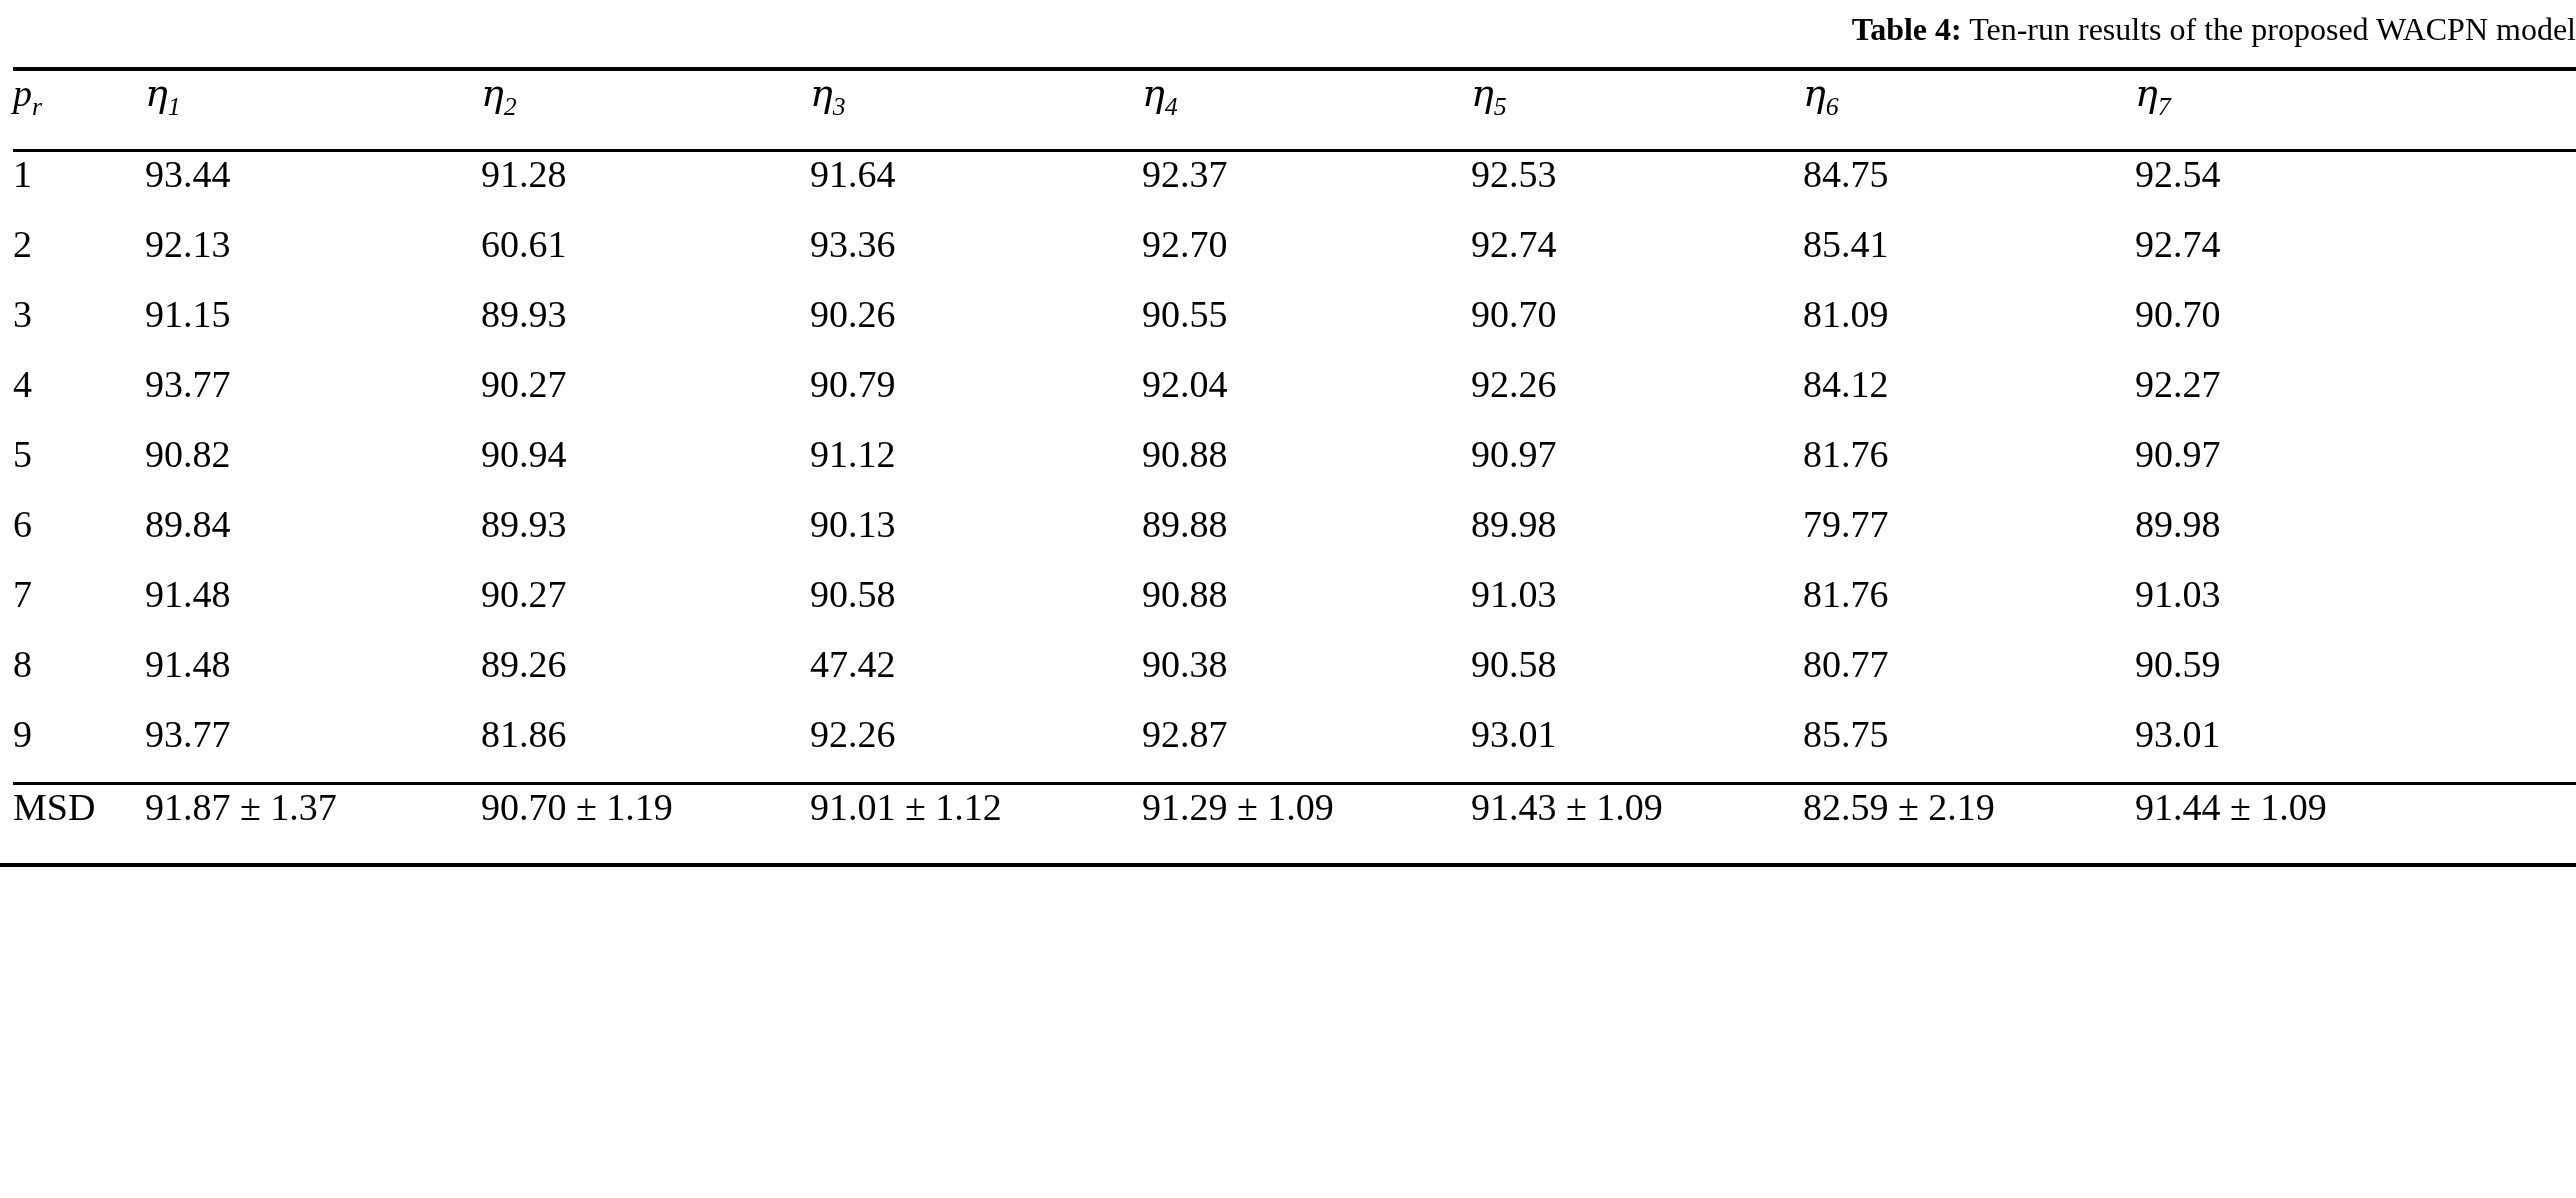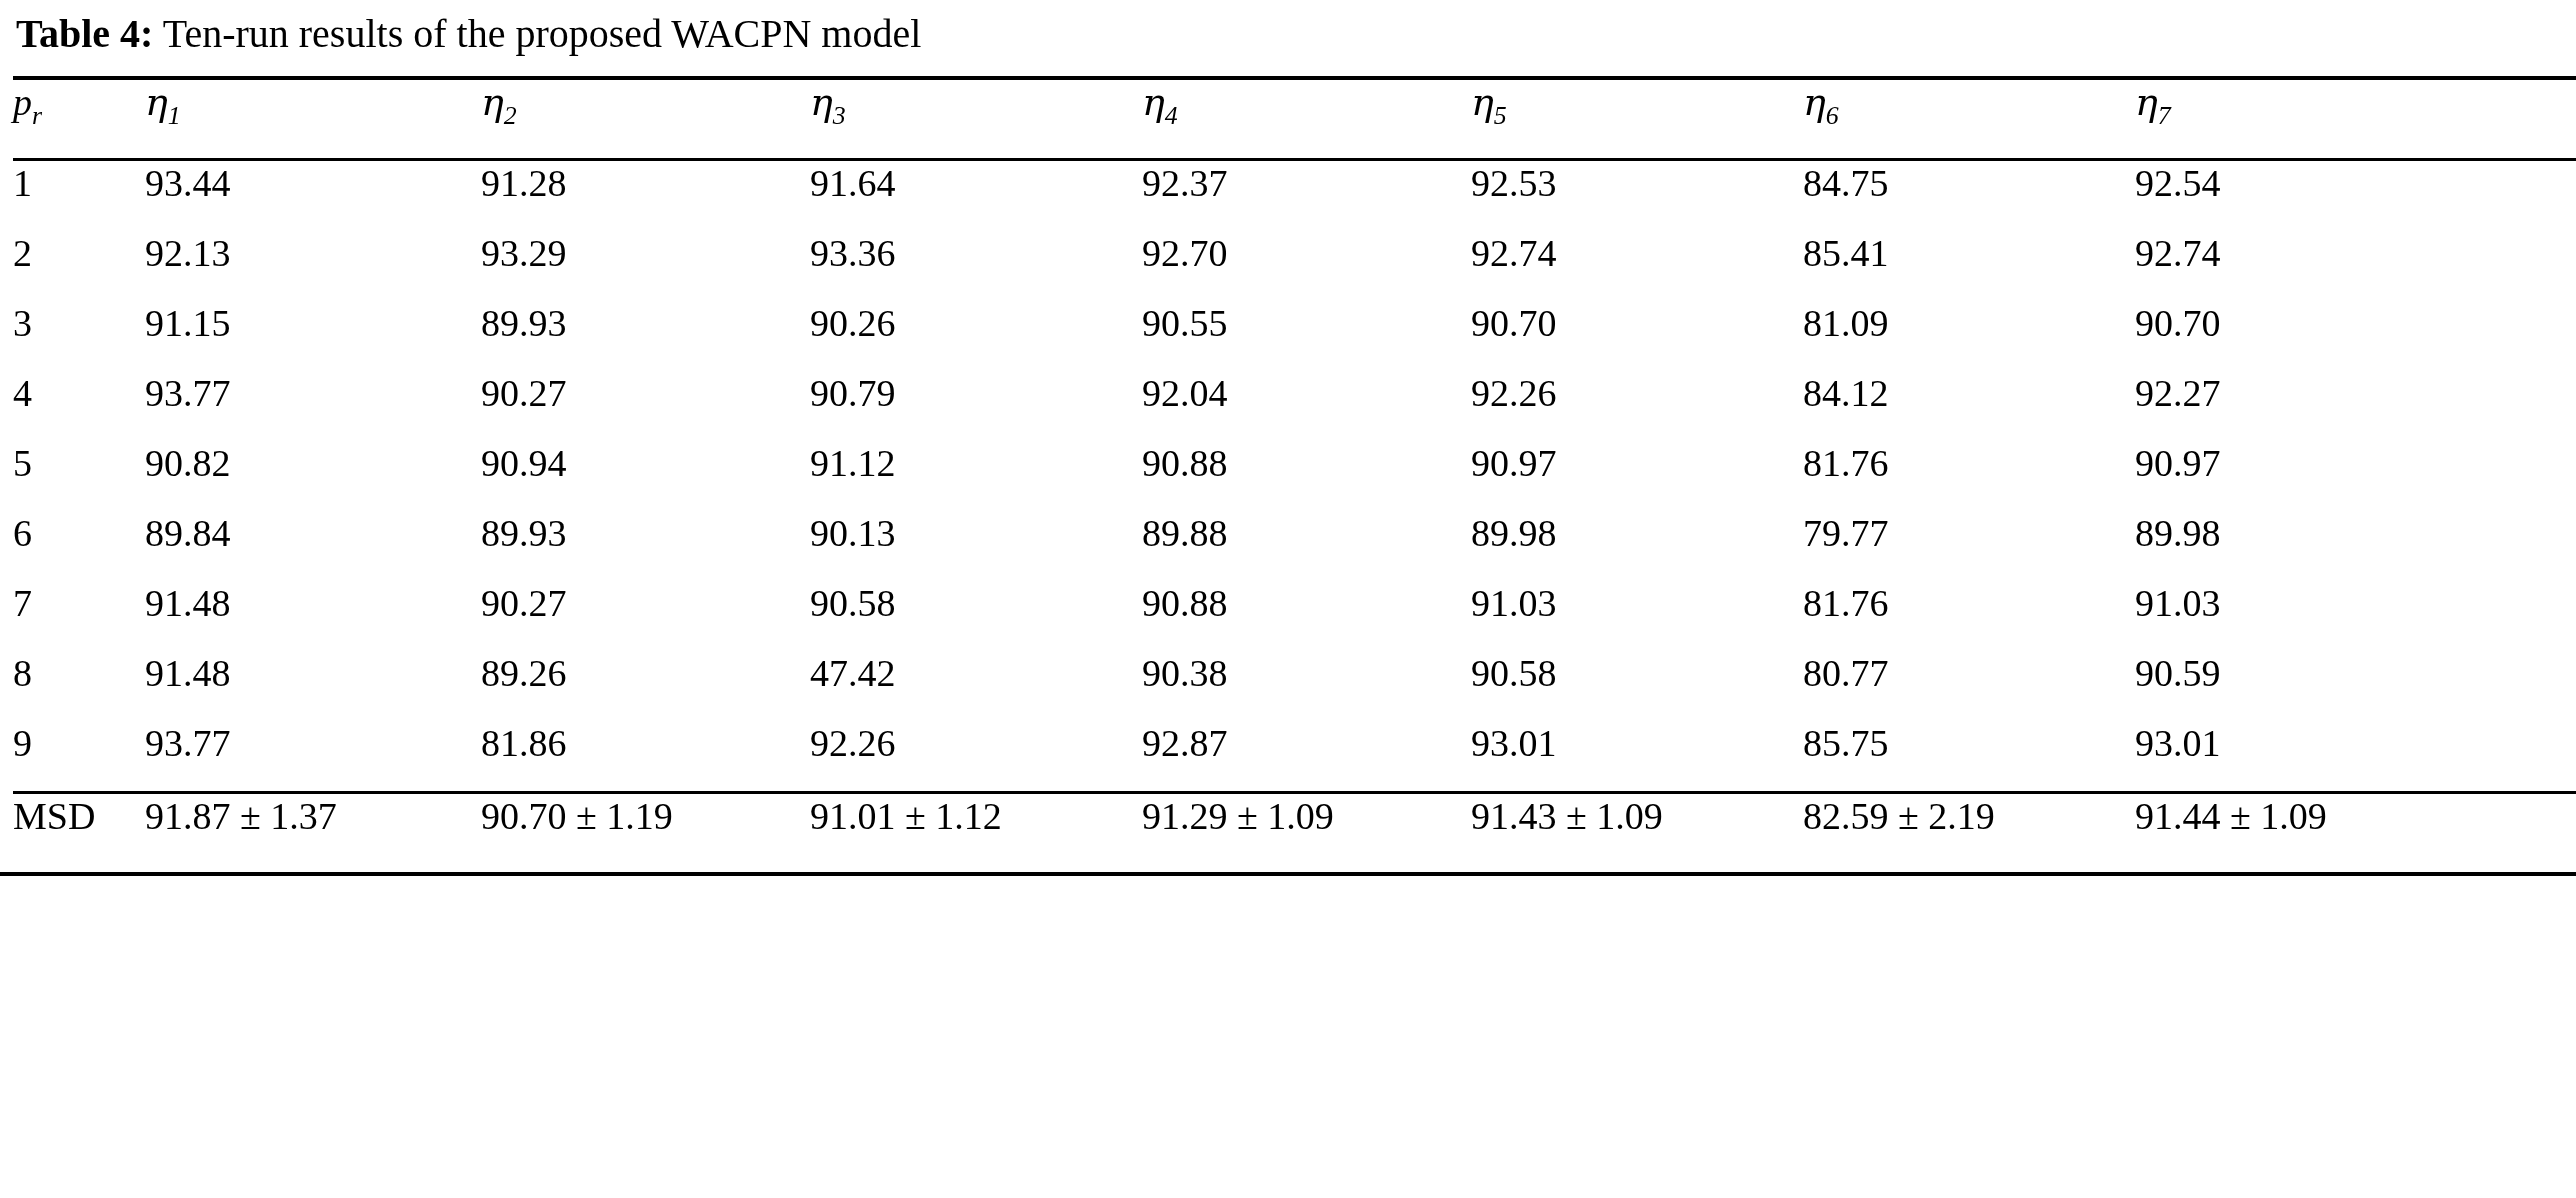--- a/index.html
+++ b/index.html
@@ -11,22 +11,22 @@
     width: 2576px;
     font-family: "Liberation Serif", serif;
     color: #000000;
   }
   .page {
     width: 2576px;
     box-sizing: border-box;
     padding: 0 0 0 0;
   }
   .caption {
-    text-align: left;
-    font-size: 40px;
+    text-align: right;
+    font-size: 32px;
     line-height: 1.1;
     padding: 12px 0 20px 16px;
     white-space: nowrap;
   }
   .caption .cap-label {
     font-weight: bold;
   }
   .caption .cap-text {
     font-weight: normal;
   }
@@ -129,21 +129,21 @@
         <td class="cell">91.28</td>
         <td class="cell">91.64</td>
         <td class="cell">92.37</td>
         <td class="cell">92.53</td>
         <td class="cell">84.75</td>
         <td class="cell">92.54</td>
       </tr>
       <tr class="datarow">
         <td class="c0 cell">2</td>
         <td class="cell">92.13</td>
-        <td class="cell">93.29</td>
+        <td class="cell">60.61</td>
         <td class="cell">93.36</td>
         <td class="cell">92.70</td>
         <td class="cell">92.74</td>
         <td class="cell">85.41</td>
         <td class="cell">92.74</td>
       </tr>
       <tr class="datarow">
         <td class="c0 cell">3</td>
         <td class="cell">91.15</td>
         <td class="cell">89.93</td>

